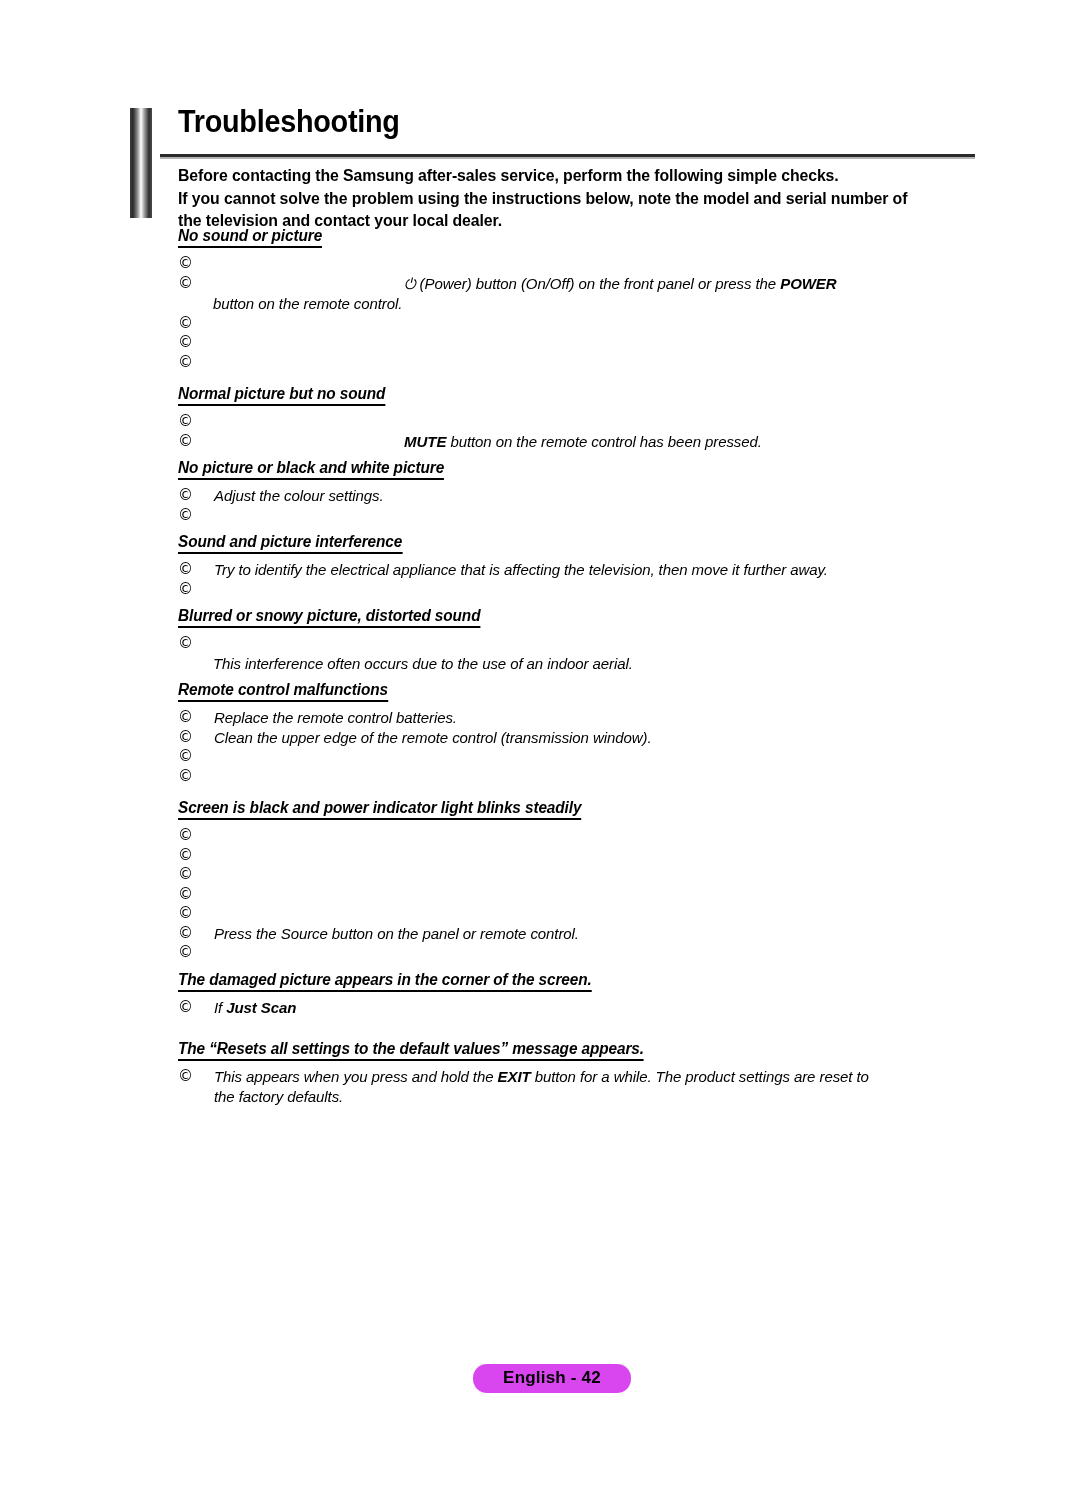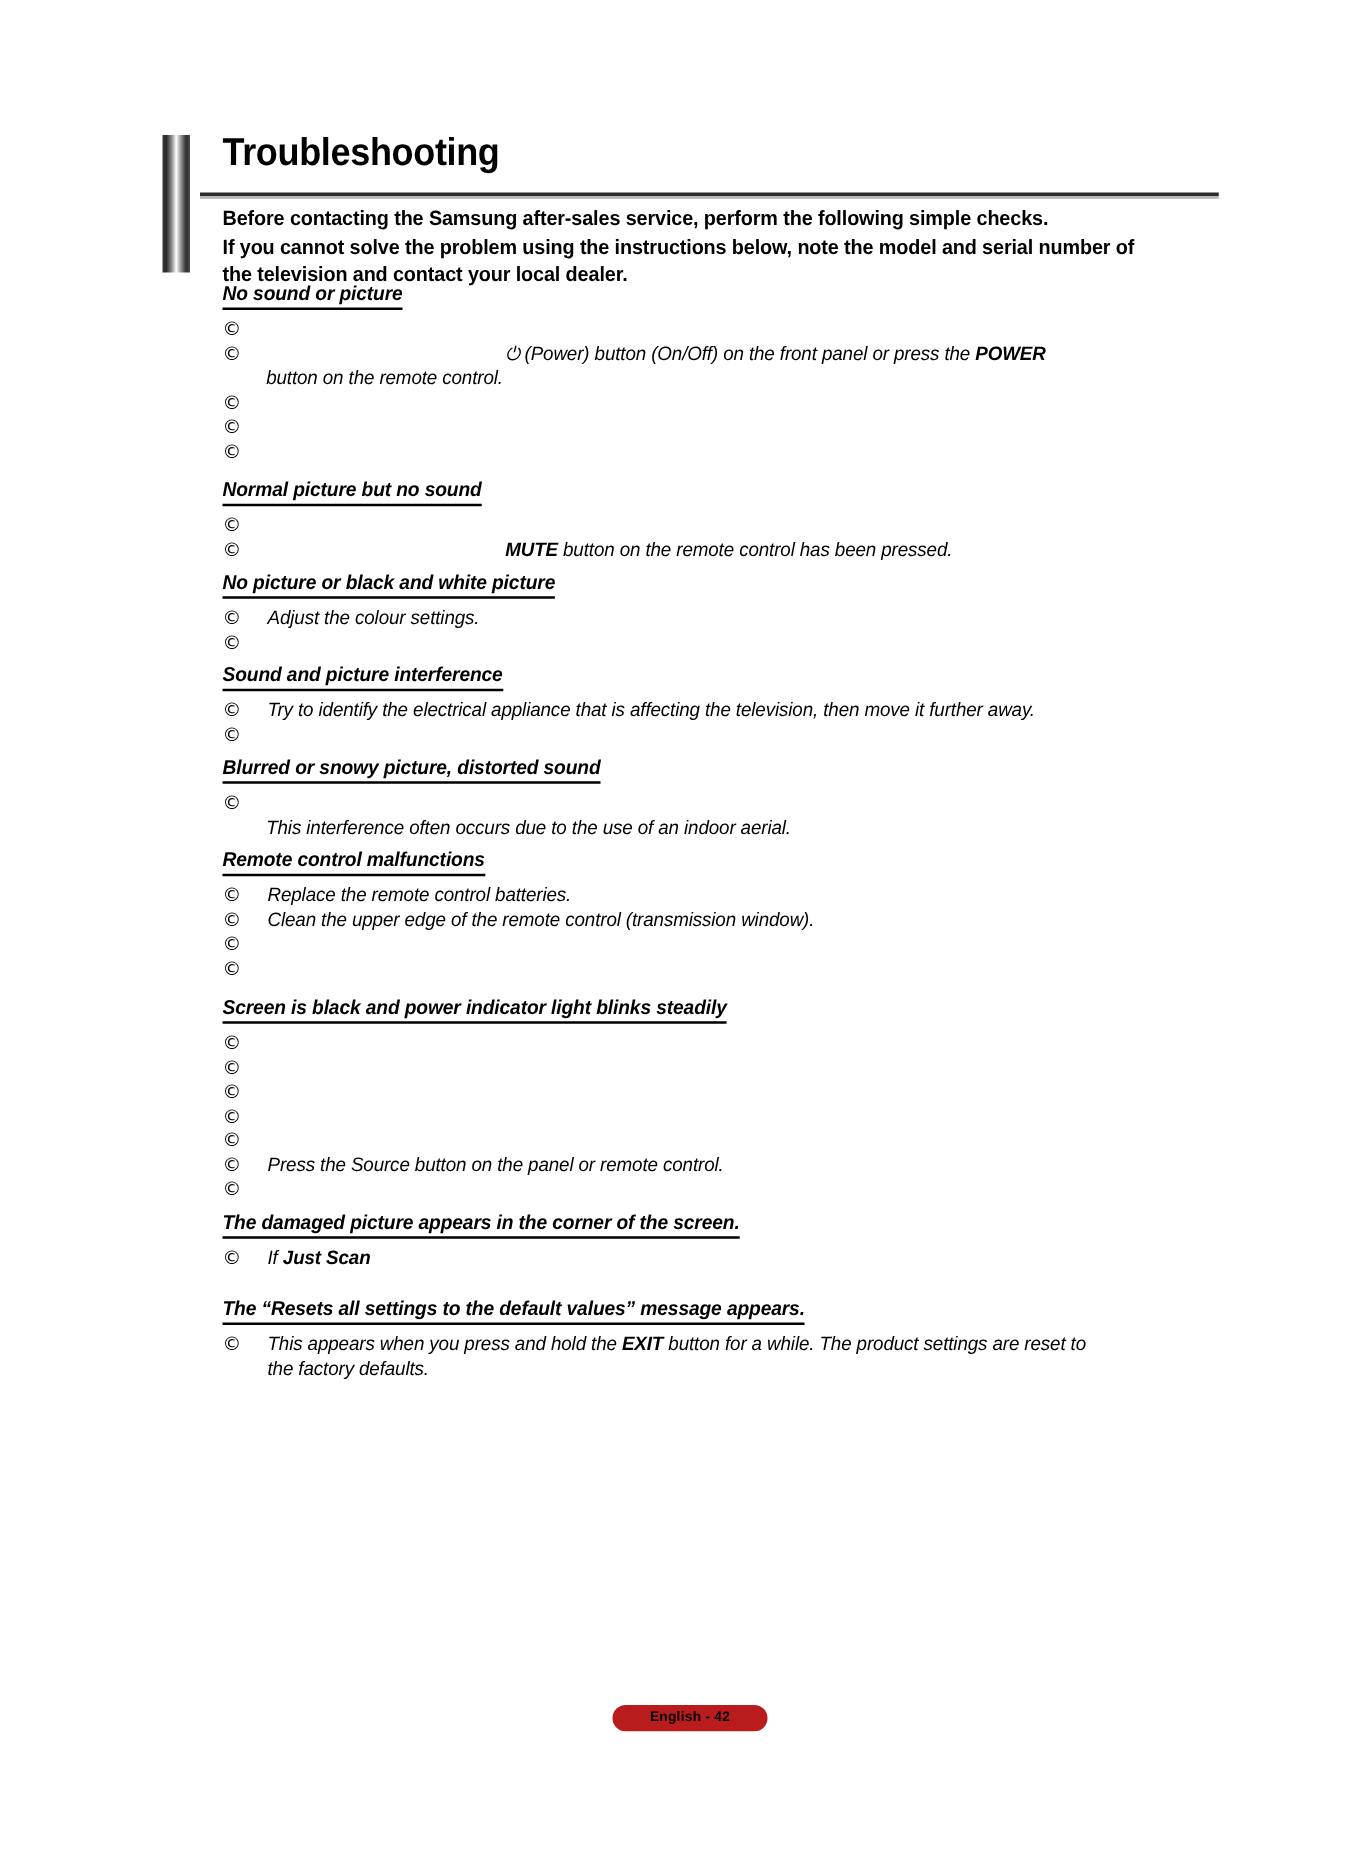--- a/index.html
+++ b/index.html
@@ -172,25 +172,25 @@
   
   .footer {
     position: absolute;
     left: 0;
     top: 1364px;
     width: 1080px;
     text-align: center;
   }
   .footer-pill {
     display: inline-block;
-    background: #b91c1c;
+    background: #d946ef;
     color: #000;
     border-radius: 14px;
     padding: 4px 30px 5px 30px;
-    font-size: 11px;
+    font-size: 17px;
     font-weight: bold;
     letter-spacing: 0.2px;
   }
 </style>
 </head>
 <body>
 
 <div class="page">
 
   <div class="header-zone">

